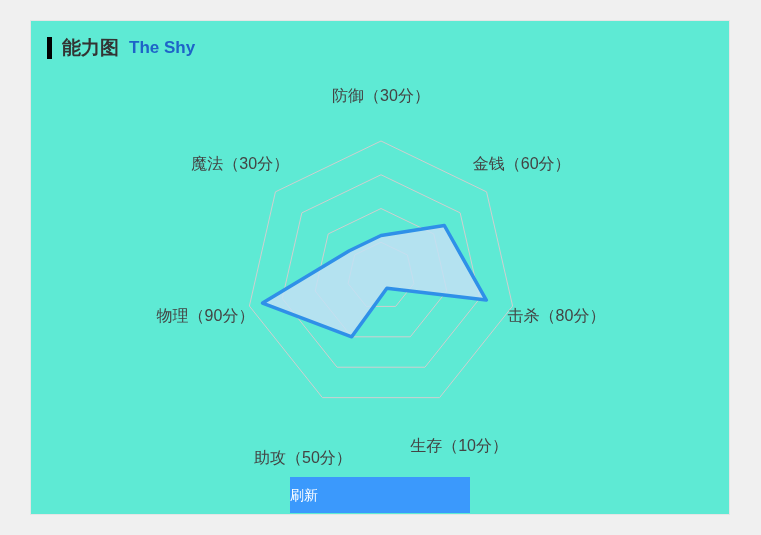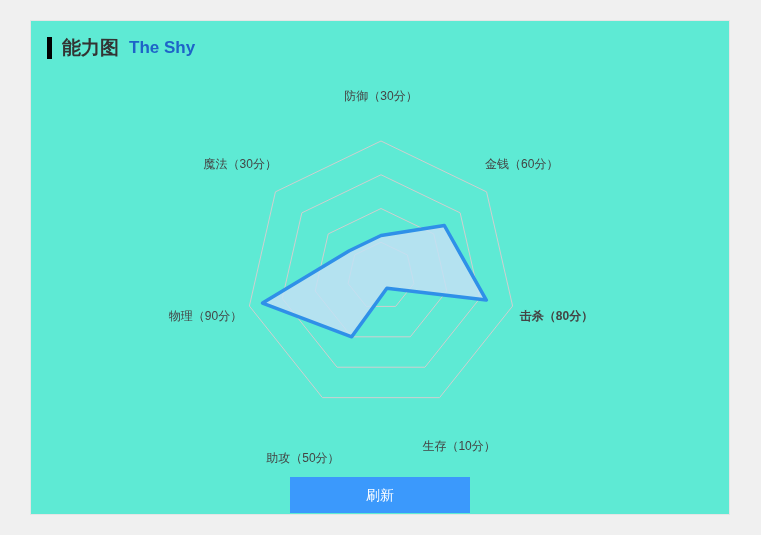--- a/index.html
+++ b/index.html
@@ -45,39 +45,39 @@
     position: relative;
     width: 100%;
     height: 400px;
   }
   .chart-wrap svg {
     display: block;
     margin: 0 auto;
   }
   .axis-label {
     position: absolute;
-    font-size: 12px;
+    font-size: 16px;
     color: #444;
     white-space: nowrap;
     transform: translate(-50%, -50%);
     pointer-events: none;
   }
   .btn-row {
     text-align: center;
     padding-top: 6px;
   }
   .btn {
     display: inline-block;
     width: 180px;
     height: 36px;
     line-height: 36px;
     background: #3b99fc;
     color: #fff;
     font-size: 14px;
-    text-align: center;
+    text-align: left;
     border: none;
     cursor: pointer;
   }
 </style>
 </head>
 <body>
 
 <div class="card">
   <div class="header">
     <div class="bar"></div>
@@ -87,21 +87,21 @@
   <div class="chart-wrap" id="chart">
       <svg width="700" height="400">
         <polygon points="350,171.25 376.386812533296,183.95721918726775 382.90381703613656,212.51008152102563 364.6435761952176,235.40769929170665 335.3564238047824,235.40769929170665 317.09618296386344,212.51008152102563 323.613187466704,183.95721918726775" fill="none" stroke="#cfcfcf" stroke-width="1"></polygon>
         <polygon points="350,137.5 402.773625066592,162.9144383745355 415.8076340722731,220.02016304205122 379.2871523904352,265.8153985834133 320.7128476095648,265.8153985834133 284.1923659277269,220.02016304205122 297.226374933408,162.9144383745355" fill="none" stroke="#cfcfcf" stroke-width="1"></polygon>
         <polygon points="350,103.75 429.16043759988804,141.87165756180323 448.7114511084096,227.53024456307685 393.9307285856528,296.22309787511995 306.0692714143472,296.22309787511995 251.28854889159035,227.53024456307685 270.83956240011196,141.87165756180326" fill="none" stroke="#cfcfcf" stroke-width="1"></polygon>
         <polygon points="350,70 455.54725013318404,120.82887674907099 481.6152681445462,235.04032608410245 408.57430478087036,326.6307971668266 291.4256952191296,326.63079716682654 218.38473185545382,235.04032608410245 244.45274986681596,120.828876749071" fill="none" stroke="#cfcfcf" stroke-width="1"></polygon>
         <polygon points="350,164.5 413.3283500799104,154.4973260494426 455.29221451563694,229.03226086728196 355.85743047808705,217.16307971668266 320.7128476095648,265.8153985834133 231.5462586699084,232.03629347569222 318.33582496004476,179.7486630247213" fill="#c3e0f5" fill-opacity="0.85" stroke="#2f90e8" stroke-width="3.5" stroke-linejoin="round"></polygon>
       </svg>
       <div class="axis-label" style="left: 350px; top: 25px;">防御（30分）</div>
       <div class="axis-label" style="left: 490.73px; top: 92.7718px;">金钱（60分）</div>
-      <div class="axis-label" style="left: 525.487px; top: 245.054px; font-weight: bold;">击杀（80分）</div>
+      <div class="axis-label" style="left: 525.487px; top: 245.054px;">击杀（80分）</div>
       <div class="axis-label" style="left: 428.099px; top: 367.174px; margin-top: 8px;">生存（10分）</div>
       <div class="axis-label" style="left: 271.901px; top: 367.174px; margin-top: 20px;">助攻（50分）</div>
       <div class="axis-label" style="left: 174.513px; top: 245.054px;">物理（90分）</div>
       <div class="axis-label" style="left: 209.27px; top: 92.7718px;">魔法（30分）</div>
     </div>
   <div class="btn-row">
     <button class="btn">刷新</button>
   </div>
 </div>
 

